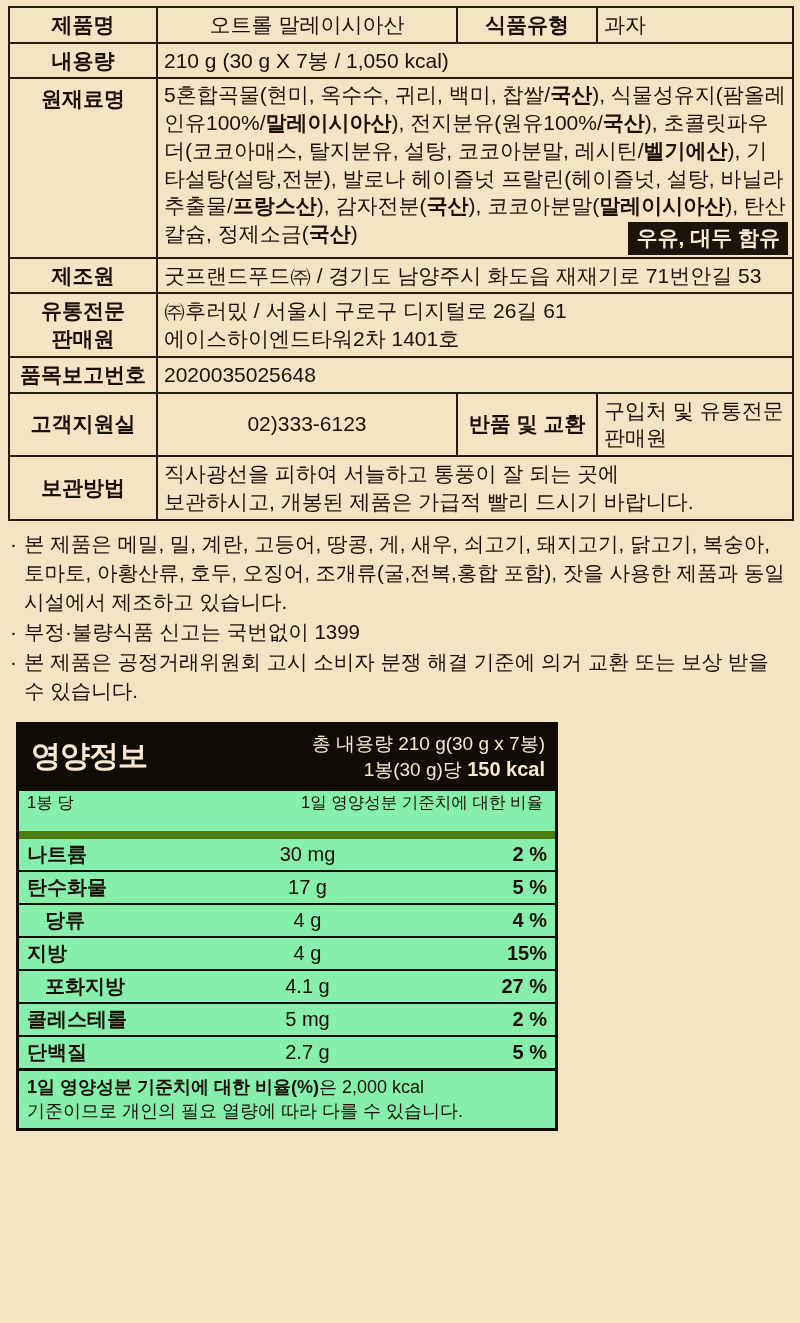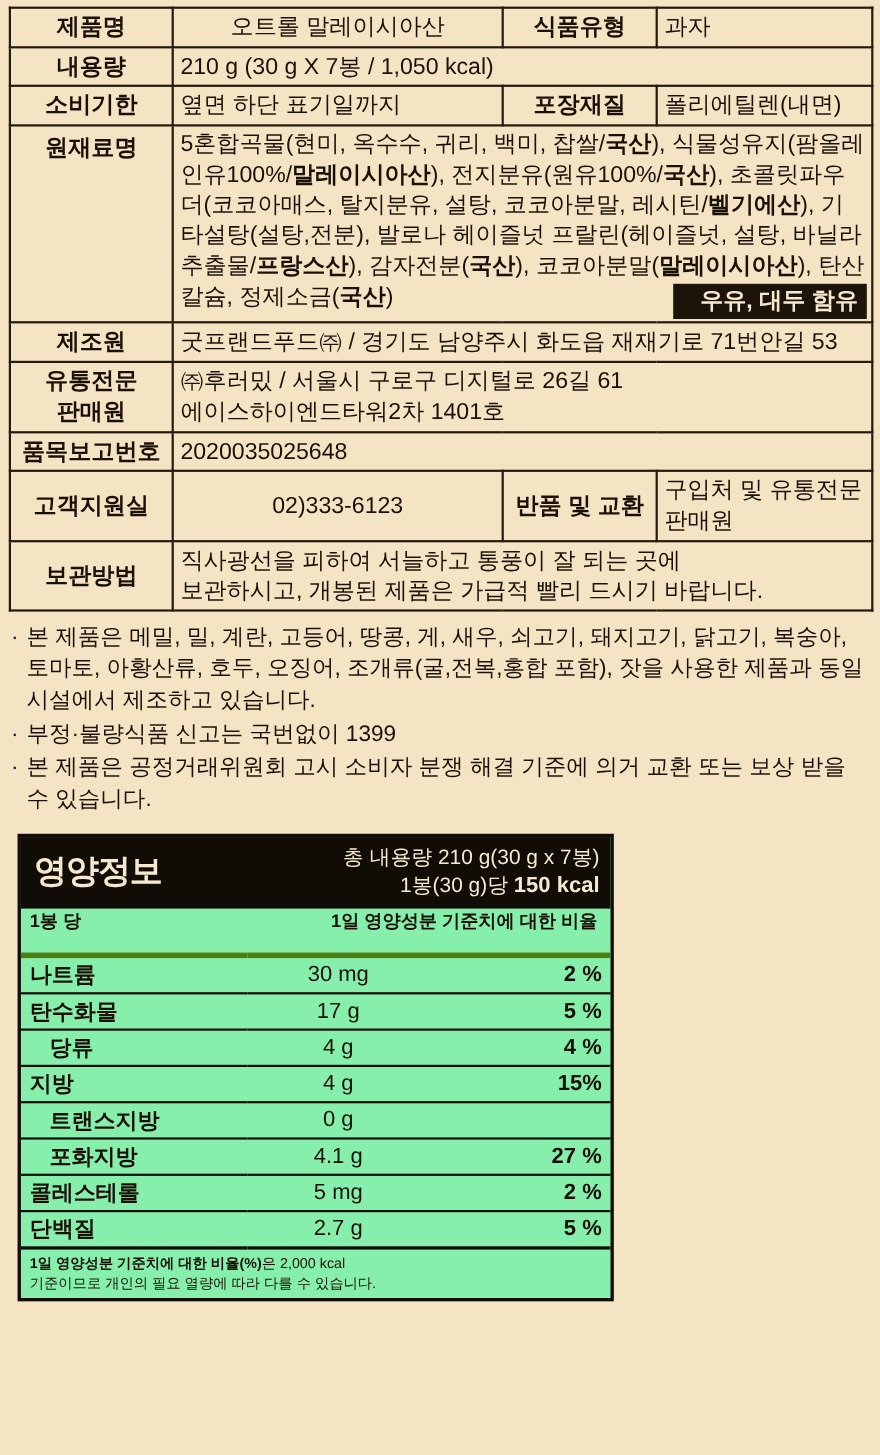--- a/index.html
+++ b/index.html
@@ -52,21 +52,21 @@
     padding: 2px 4px 2px 6px !important;
     position: relative;
   }
   .ingredients b { font-weight: bold; }
   .allergy-tag {
     display: inline-block;
     background: #1c1309;
     color: #f7e9cf;
     font-weight: bold;
     font-size: 21px;
-    padding: 2px 8px 3px 24px;
+    padding: 2px 8px 3px 8px;
     float: right;
     margin-top: 2px;
   }
   .addr-line { display: block; }
 
   
   .notes {
     width: 784px;
     box-sizing: border-box;
     font-size: 20.5px;
@@ -122,32 +122,32 @@
     width: 100%;
     table-layout: fixed;
   }
   table.nutri td {
     font-size: 20px;
     padding: 2px 8px;
     border-bottom: 2px solid #120c06;
   }
   table.nutri tr.subhead td {
     font-size: 16.5px;
-    font-weight: bold;
+    font-weight: normal;
     padding-top: 1px;
     padding-bottom: 17px;
-    border-bottom: 5px solid #4d7c0f;
+    border-bottom: 8px solid #4d7c0f;
   }
   td.n-name { font-weight: bold; text-align: left; width: 190px; }
   td.n-name.indent { padding-left: 26px; font-weight: bold; }
   td.n-amt { text-align: center; }
   td.n-pct { text-align: right; font-weight: bold; width: 120px; padding-right: 12px; }
   tr.last td { border-bottom: 3px solid #120c06; }
   .nutri-foot {
-    font-size: 13px;
+    font-size: 18px;
     line-height: 1.34;
     padding: 4px 8px 5px 8px;
   }
   .nutri-foot b { font-weight: bold; }
 </style>
 </head>
 <body>
 
 <div class="page">
 
@@ -163,26 +163,20 @@
         <td class="lbl">제품명</td>
         <td class="val center">오트롤 말레이시아산</td>
         <td class="lbl">식품유형</td>
         <td class="val">과자</td>
       </tr>
       <tr>
         <td class="lbl">내용량</td>
         <td class="val" colspan="3">210 g (30 g X 7봉 / 1,050 kcal)</td>
       </tr>
       <tr>
-        <td class="lbl">소비기한</td>
-        <td class="val">옆면 하단 표기일까지</td>
-        <td class="lbl">포장재질</td>
-        <td class="val">폴리에틸렌(내면)</td>
-      </tr>
-      <tr>
         <td class="lbl" style="vertical-align:top;padding-top:6px">원재료명</td>
         <td class="val ingredients" colspan="3">
           <span id="ing-text">5혼합곡물(현미, 옥수수, 귀리, 백미, 찹쌀/<b>국산</b>), 식물성유지(팜올레인유100%/<b>말레이시아산</b>), 전지분유(원유100%/<b>국산</b>), 초콜릿파우더(코코아매스, 탈지분유, 설탕, 코코아분말, 레시틴/<b>벨기에산</b>), 기타설탕(설탕,전분), 발로나 헤이즐넛 프랄린(헤이즐넛, 설탕, 바닐라추출물/<b>프랑스산</b>), 감자전분(<b>국산</b>), 코코아분말(<b>말레이시아산</b>), 탄산칼슘, 정제소금(<b>국산</b>)</span><span class="allergy-tag">우유, 대두 함유</span>
         </td>
       </tr>
       <tr>
         <td class="lbl">제조원</td>
         <td class="val" colspan="3">굿프랜드푸드㈜ / 경기도 남양주시 화도읍 재재기로 71번안길 53</td>
       </tr>
       <tr>
@@ -250,25 +244,20 @@
             <td class="n-name indent">당류</td>
             <td class="n-amt">4 g</td>
             <td class="n-pct">4 %</td>
           </tr>
           <tr>
             <td class="n-name">지방</td>
             <td class="n-amt">4 g</td>
             <td class="n-pct">15%</td>
           </tr>
           <tr>
-            <td class="n-name indent">트랜스지방</td>
-            <td class="n-amt">0 g</td>
-            <td class="n-pct"></td>
-          </tr>
-          <tr>
             <td class="n-name indent">포화지방</td>
             <td class="n-amt">4.1 g</td>
             <td class="n-pct">27 %</td>
           </tr>
           <tr>
             <td class="n-name">콜레스테롤</td>
             <td class="n-amt">5 mg</td>
             <td class="n-pct">2 %</td>
           </tr>
           <tr class="last">

